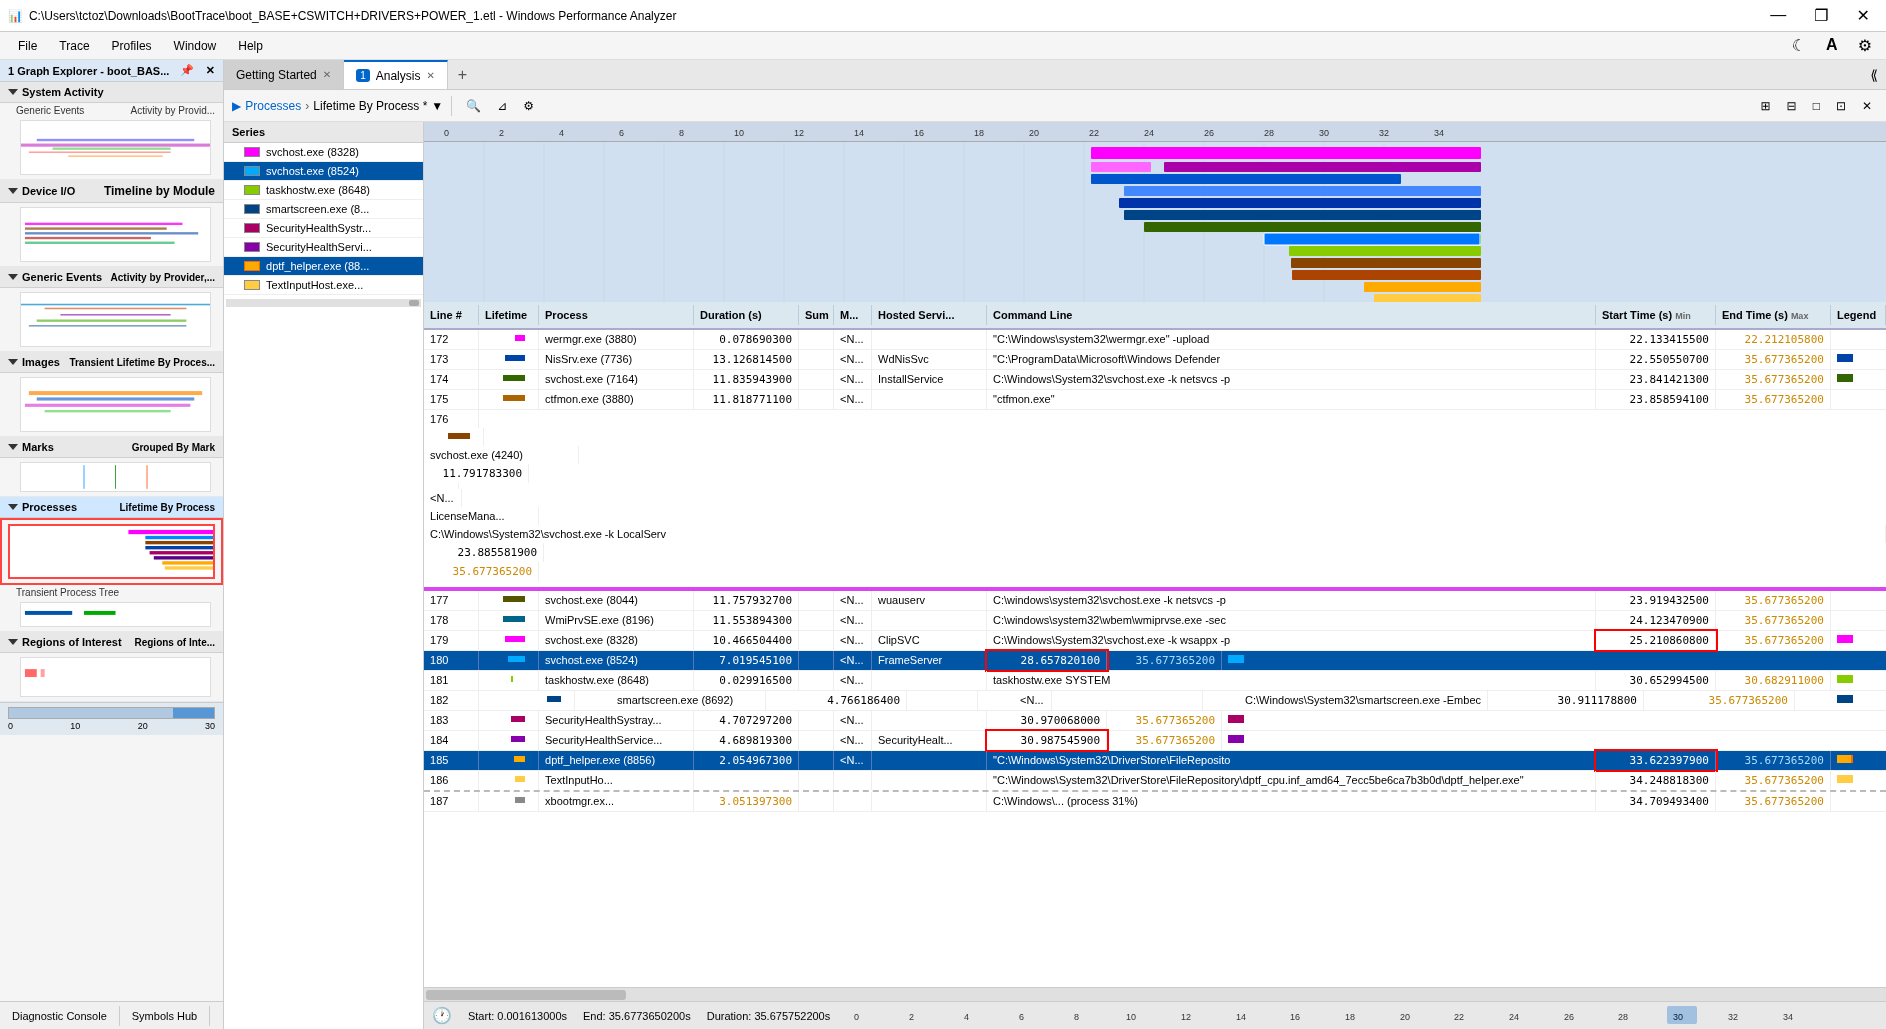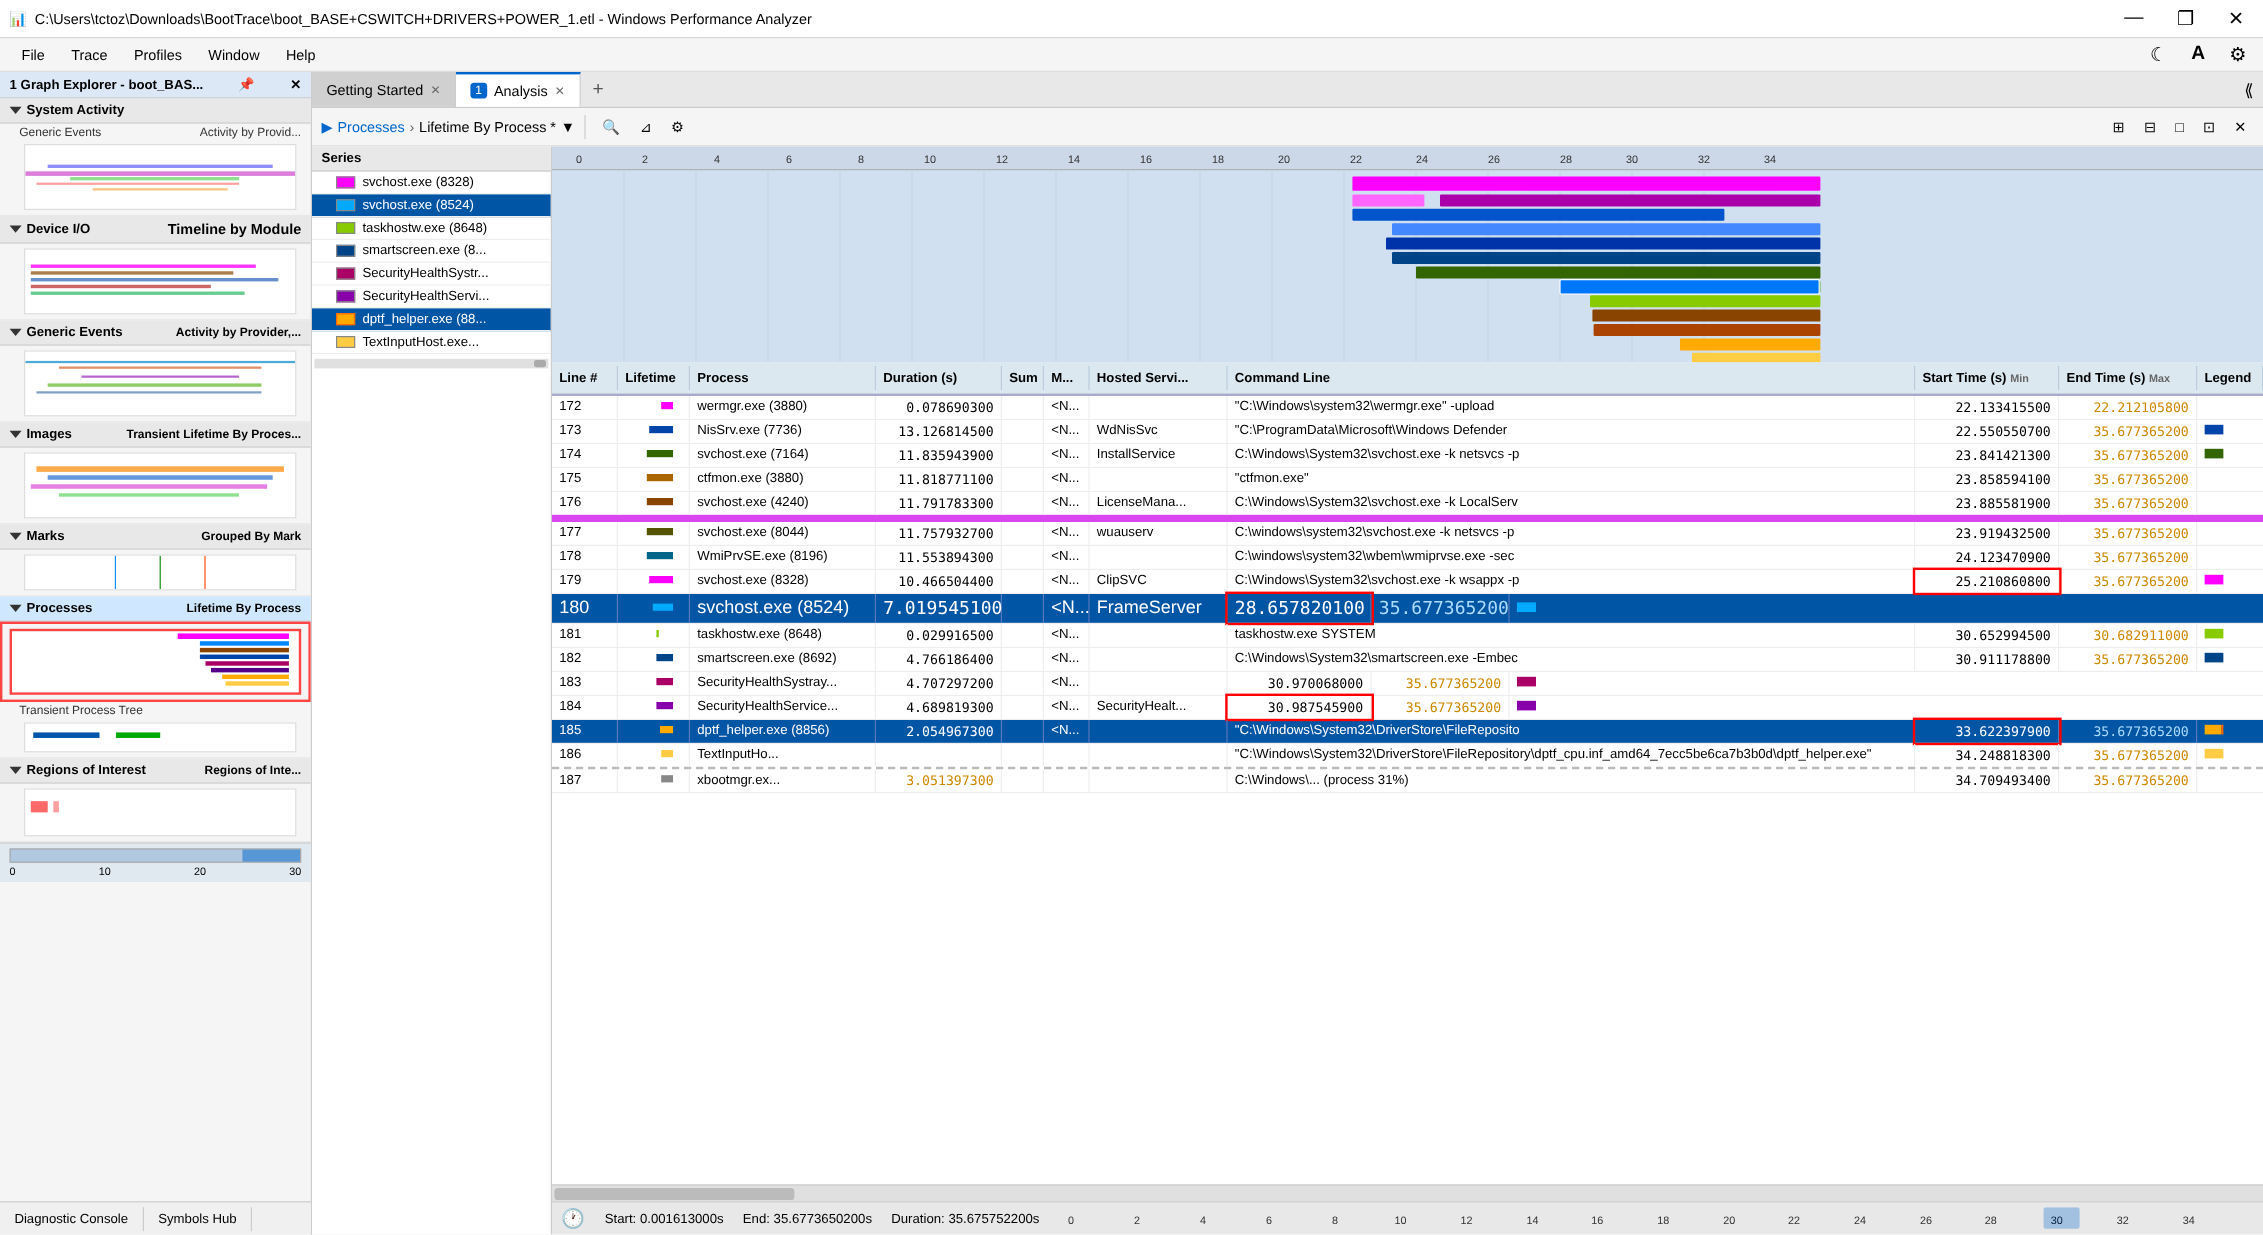--- a/index.html
+++ b/index.html
@@ -511,21 +511,21 @@
               <div style="width:105px;min-width:105px;padding:3px 6px;border-right:1px solid #eee;text-align:right;font-family:monospace;">11.818771100</div>
               <div style="width:35px;min-width:35px;padding:3px 6px;border-right:1px solid #eee;"></div>
               <div style="width:38px;min-width:38px;padding:3px 6px;border-right:1px solid #eee;">&lt;N...</div>
               <div style="width:115px;min-width:115px;padding:3px 6px;border-right:1px solid #eee;overflow:hidden;"></div>
               <div style="flex:1;padding:3px 6px;border-right:1px solid #eee;overflow:hidden;">"ctfmon.exe"</div>
               <div style="width:120px;min-width:120px;padding:3px 6px;border-right:1px solid #eee;text-align:right;font-family:monospace;">23.858594100</div>
               <div style="width:115px;min-width:115px;padding:3px 6px;border-right:1px solid #eee;text-align:right;font-family:monospace;color:#cc8800;">35.677365200</div>
               <div style="width:55px;min-width:55px;padding:3px 6px;"></div>
             </div>
 
-            <div style="display:flex;border-bottom:6px solid #d946ef;font-size:11px;white-space:nowrap;">
+            <div style="display:flex;border-bottom:4px solid #d946ef;font-size:11px;white-space:nowrap;flex-direction:column;">
               <div style="width:55px;min-width:55px;padding:3px 6px;border-right:1px solid #eee;">176</div>
               <div style="width:60px;min-width:60px;padding:3px 6px;border-right:1px solid #eee;"><svg width="40" height="10">
                     <rect x="18" y="2" width="22" height="6" fill="#884400"></rect>
                   </svg></div>
               <div style="width:155px;min-width:155px;padding:3px 6px;border-right:1px solid #eee;overflow:hidden;">svchost.exe (4240)</div>
               <div style="width:105px;min-width:105px;padding:3px 6px;border-right:1px solid #eee;text-align:right;font-family:monospace;">11.791783300</div>
               <div style="width:35px;min-width:35px;padding:3px 6px;border-right:1px solid #eee;"></div>
               <div style="width:38px;min-width:38px;padding:3px 6px;border-right:1px solid #eee;">&lt;N...</div>
               <div style="width:115px;min-width:115px;padding:3px 6px;border-right:1px solid #eee;overflow:hidden;">LicenseMana...</div>
               <div style="flex:1;padding:3px 6px;border-right:1px solid #eee;overflow:hidden;">C:\Windows\System32\svchost.exe -k LocalServ</div>
@@ -577,21 +577,21 @@
               <div style="width:38px;min-width:38px;padding:3px 6px;border-right:1px solid #eee;">&lt;N...</div>
               <div style="width:115px;min-width:115px;padding:3px 6px;border-right:1px solid #eee;overflow:hidden;">ClipSVC</div>
               <div style="flex:1;padding:3px 6px;border-right:1px solid #eee;overflow:hidden;">C:\Windows\System32\svchost.exe -k wsappx -p</div>
               <div style="width:120px;min-width:120px;padding:3px 6px;border-right:1px solid #eee;text-align:right;font-family:monospace;outline:2px solid red;">25.210860800</div>
               <div style="width:115px;min-width:115px;padding:3px 6px;border-right:1px solid #eee;text-align:right;font-family:monospace;color:#cc8800;">35.677365200</div>
               <div style="width:55px;min-width:55px;padding:3px 6px;"><svg width="16" height="10">
                     <rect x="0" y="1" width="16" height="8" fill="#ff00ff"></rect>
                   </svg></div>
             </div>
 
-            <div style="display:flex;border-bottom:1px solid #eee;font-size:15px;white-space:nowrap;background:#0055a5;color:#fff;">
+            <div style="display:flex;border-bottom:1px solid #eee;font-size:11px;white-space:nowrap;background:#0055a5;color:#fff;">
               <div style="width:55px;min-width:55px;padding:3px 6px;border-right:1px solid #5577bb;">180</div>
               <div style="width:60px;min-width:60px;padding:3px 6px;border-right:1px solid #5577bb;"><svg width="40" height="10">
                     <rect x="23" y="2" width="17" height="6" fill="#00aaff"></rect>
                   </svg></div>
               <div style="width:155px;min-width:155px;padding:3px 6px;border-right:1px solid #5577bb;overflow:hidden;">svchost.exe (8524)</div>
               <div style="width:105px;min-width:105px;padding:3px 6px;border-right:1px solid #5577bb;text-align:right;font-family:monospace;">7.019545100</div>
               <div style="width:35px;min-width:35px;padding:3px 6px;border-right:1px solid #5577bb;"></div>
               <div style="width:38px;min-width:38px;padding:3px 6px;border-right:1px solid #5577bb;">&lt;N...</div>
               <div style="width:115px;min-width:115px;padding:3px 6px;border-right:1px solid #5577bb;overflow:hidden;">FrameServer</div>
               <div style="width:120px;min-width:120px;padding:3px 6px;border-right:1px solid #5577bb;text-align:right;font-family:monospace;outline:2px solid red;">28.657820100</div>
@@ -612,21 +612,21 @@
               <div style="width:38px;min-width:38px;padding:3px 6px;border-right:1px solid #eee;">&lt;N...</div>
               <div style="width:115px;min-width:115px;padding:3px 6px;border-right:1px solid #eee;overflow:hidden;"></div>
               <div style="flex:1;padding:3px 6px;border-right:1px solid #eee;overflow:hidden;">taskhostw.exe SYSTEM</div>
               <div style="width:120px;min-width:120px;padding:3px 6px;border-right:1px solid #eee;text-align:right;font-family:monospace;">30.652994500</div>
               <div style="width:115px;min-width:115px;padding:3px 6px;border-right:1px solid #eee;text-align:right;font-family:monospace;color:#cc8800;">30.682911000</div>
               <div style="width:55px;min-width:55px;padding:3px 6px;"><svg width="16" height="10">
                     <rect x="0" y="1" width="16" height="8" fill="#88cc00"></rect>
                   </svg></div>
             </div>
 
-            <div style="display:flex;border-bottom:1px solid #eee;font-size:11px;white-space:nowrap;">
+            <div style="display:flex;border-bottom:1px solid #eee;font-size:11px;white-space:nowrap;gap:36px;">
               <div style="width:55px;min-width:55px;padding:3px 6px;border-right:1px solid #eee;">182</div>
               <div style="width:60px;min-width:60px;padding:3px 6px;border-right:1px solid #eee;"><svg width="40" height="10">
                     <rect x="26" y="2" width="14" height="6" fill="#004488"></rect>
                   </svg></div>
               <div style="width:155px;min-width:155px;padding:3px 6px;border-right:1px solid #eee;overflow:hidden;">smartscreen.exe (8692)</div>
               <div style="width:105px;min-width:105px;padding:3px 6px;border-right:1px solid #eee;text-align:right;font-family:monospace;">4.766186400</div>
               <div style="width:35px;min-width:35px;padding:3px 6px;border-right:1px solid #eee;"></div>
               <div style="width:38px;min-width:38px;padding:3px 6px;border-right:1px solid #eee;">&lt;N...</div>
               <div style="width:115px;min-width:115px;padding:3px 6px;border-right:1px solid #eee;overflow:hidden;"></div>
               <div style="flex:1;padding:3px 6px;border-right:1px solid #eee;overflow:hidden;">C:\Windows\System32\smartscreen.exe -Embec</div>

